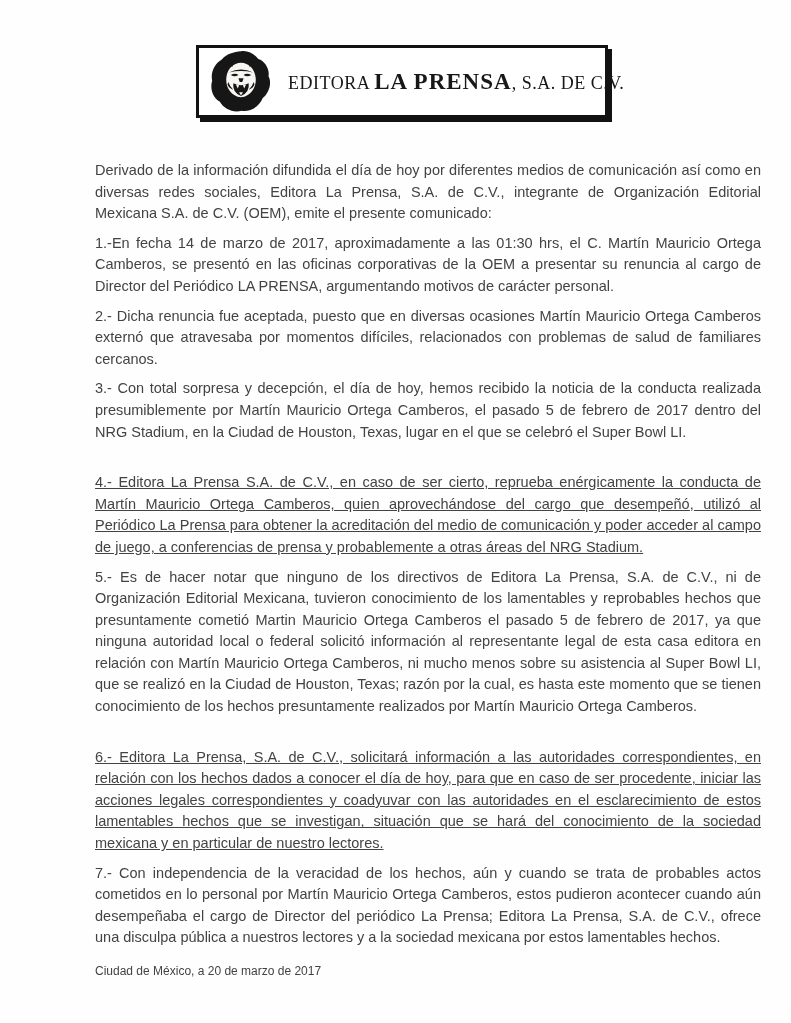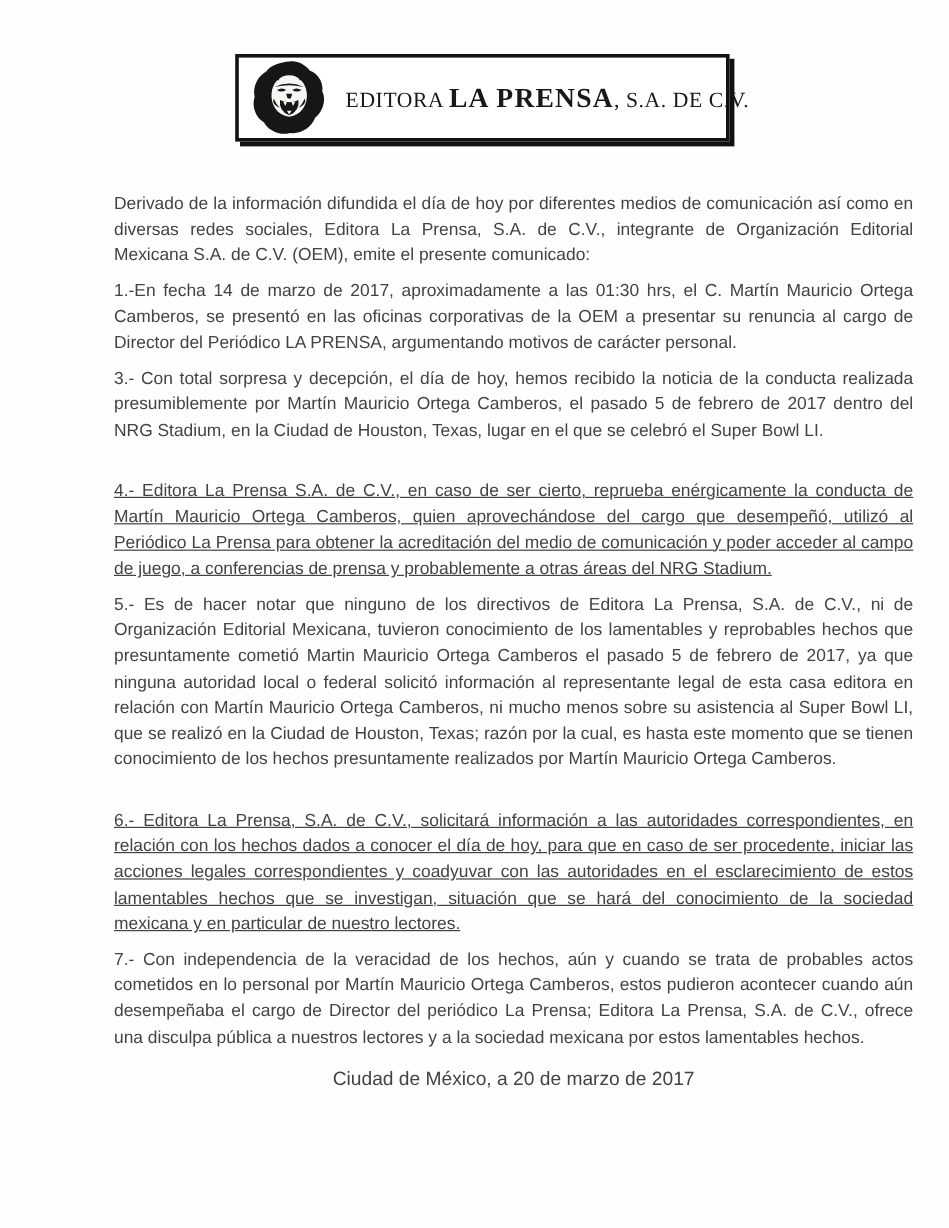--- a/index.html
+++ b/index.html
@@ -56,22 +56,22 @@
     margin: 0 0 8px 0;
     font-size: 14.5px;
     line-height: 21.6px;
     text-align: justify;
     text-justify: inter-word;
     color: #434343;
   }
   .doc-body p.gap-before { margin-top: 29px; text-decoration: underline; }
   .date-line {
     margin-top: 15px;
-    text-align: center;
-    font-size: 16px;
+    text-align: left;
+    font-size: 12px;
     color: #434343;
   }
 </style>
 </head>
 <body>
 
 <div class="page">
 
   <div class="letterhead">
     <svg class="lion" viewBox="0 0 100 100" xmlns="http://www.w3.org/2000/svg" aria-hidden="true">
@@ -100,20 +100,21 @@
       <path fill="#161616" d="M70 50 q-3 8 -8 12 q7 -2 9 -8 z"></path>
     </svg>
     <div class="company-name">
       <span class="reg">EDITORA </span><span class="bold">LA PRENSA</span><span class="reg">, S.A. DE C.V.</span>
     </div>
   </div>
 
   <div class="doc-body">
     <p>Derivado de la información difundida el día de hoy por diferentes medios de comunicación así como en diversas redes sociales, Editora La Prensa, S.A. de C.V., integrante de Organización Editorial Mexicana S.A. de C.V. (OEM), emite el presente comunicado:</p>
     <p>1.-En fecha 14 de marzo de 2017, aproximadamente a las 01:30 hrs, el C. Martín Mauricio Ortega Camberos, se presentó en las oficinas corporativas de la OEM a presentar su renuncia al cargo de Director del Periódico LA PRENSA, argumentando motivos de carácter personal.</p>
+    <p>2.- Dicha renuncia fue aceptada, puesto que en diversas ocasiones Martín Mauricio Ortega Camberos externó que atravesaba por momentos difíciles, relacionados con problemas de salud de familiares cercanos.</p>
     <p>3.- Con total sorpresa y decepción, el día de hoy, hemos recibido la noticia de la conducta realizada presumiblemente por Martín Mauricio Ortega Camberos, el pasado 5 de febrero de 2017 dentro del NRG Stadium, en la Ciudad de Houston, Texas, lugar en el que se celebró el Super Bowl LI.</p>
     <p class="gap-before">4.- Editora La Prensa S.A. de C.V., en caso de ser cierto, reprueba enérgicamente la conducta de Martín Mauricio Ortega Camberos, quien aprovechándose del cargo que desempeñó, utilizó al Periódico La Prensa para obtener la acreditación del medio de comunicación y poder acceder al campo de juego, a conferencias de prensa y probablemente a otras áreas del NRG Stadium.</p>
     <p>5.- Es de hacer notar que ninguno de los directivos de Editora La Prensa, S.A. de C.V., ni de Organización Editorial Mexicana, tuvieron conocimiento de los lamentables y reprobables hechos que presuntamente cometió Martin Mauricio Ortega Camberos el pasado 5 de febrero de 2017, ya que ninguna autoridad local o federal solicitó información al representante legal de esta casa editora en relación con Martín Mauricio Ortega Camberos, ni mucho menos sobre su asistencia al Super Bowl LI, que se realizó en la Ciudad de Houston, Texas; razón por la cual, es hasta este momento que se tienen conocimiento de los hechos presuntamente realizados por Martín Mauricio Ortega Camberos.</p>
     <p class="gap-before">6.- Editora La Prensa, S.A. de C.V., solicitará información a las autoridades correspondientes, en relación con los hechos dados a conocer el día de hoy, para que en caso de ser procedente, iniciar las acciones legales correspondientes y coadyuvar con las autoridades en el esclarecimiento de estos lamentables hechos que se investigan, situación que se hará del conocimiento de la sociedad mexicana y en particular de nuestro lectores.</p>
     <p>7.- Con independencia de la veracidad de los hechos, aún y cuando se trata de probables actos cometidos en lo personal por Martín Mauricio Ortega Camberos, estos pudieron acontecer cuando aún desempeñaba el cargo de Director del periódico La Prensa; Editora La Prensa, S.A. de C.V., ofrece una disculpa pública a nuestros lectores y a la sociedad mexicana por estos lamentables hechos.</p>
     <div class="date-line">Ciudad de México, a 20 de marzo de 2017</div>
   </div>
 
 </div>
 

